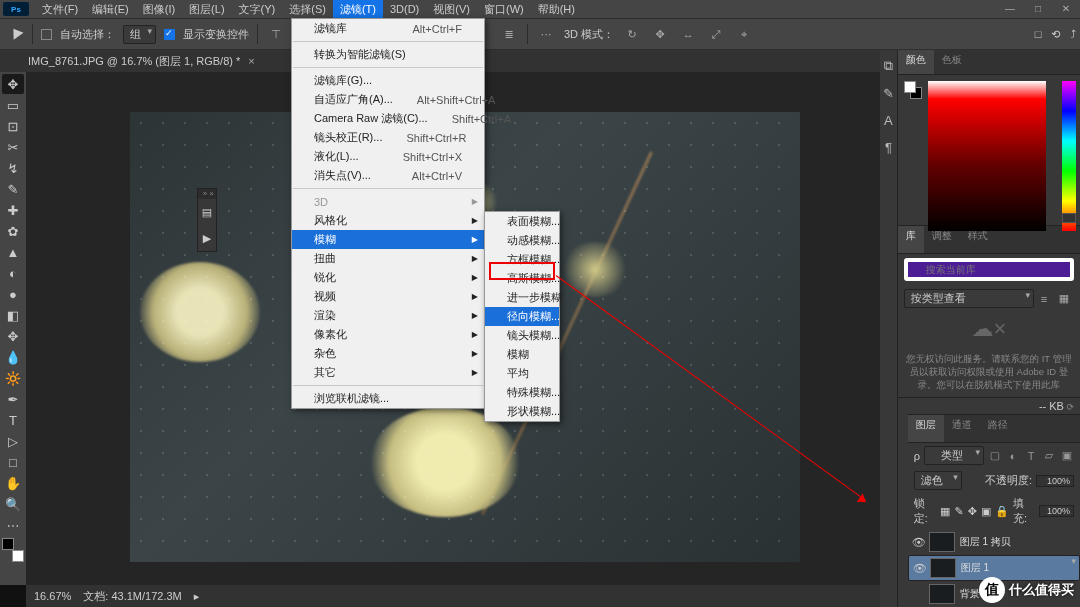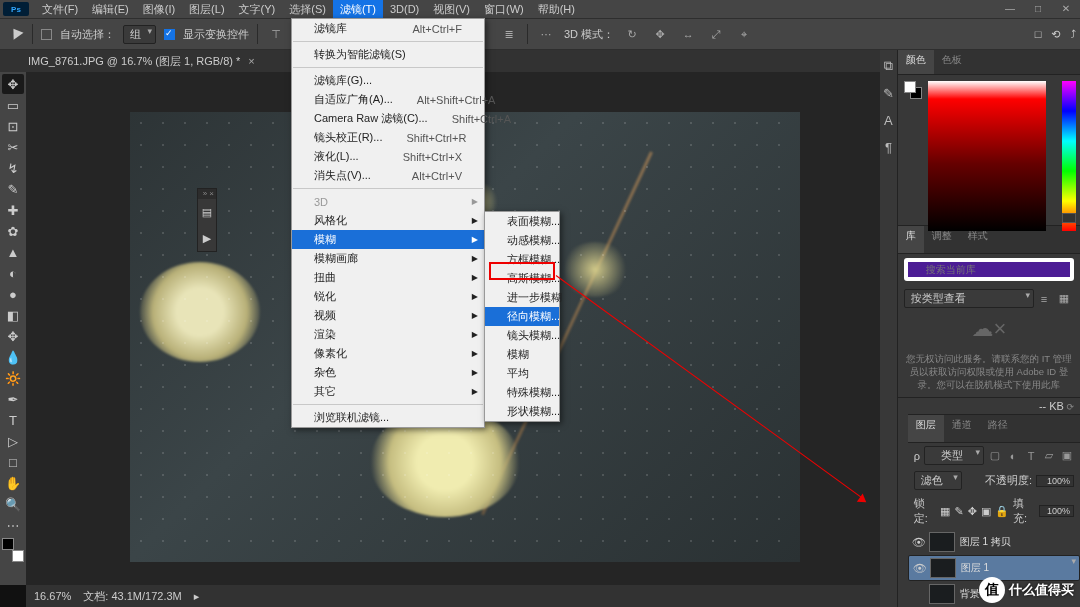--- a/index.html
+++ b/index.html
@@ -230,21 +230,20 @@
       <div class="row">滤镜库(G)...</div>
       <div class="row">自适应广角(A)...<span class="sc">Alt+Shift+Ctrl+A</span></div>
       <div class="row">Camera Raw 滤镜(C)...<span class="sc">Shift+Ctrl+A</span></div>
       <div class="row">镜头校正(R)...<span class="sc">Shift+Ctrl+R</span></div>
       <div class="row">液化(L)...<span class="sc">Shift+Ctrl+X</span></div>
       <div class="row">消失点(V)...<span class="sc">Alt+Ctrl+V</span></div>
       <hr>
       <div class="row sub disabled">3D</div>
       <div class="row sub">风格化</div>
       <div class="row hl sub">模糊</div>
-      <div class="row sub">模糊画廊</div>
       <div class="row sub">扭曲</div>
       <div class="row sub">锐化</div>
       <div class="row sub">视频</div>
       <div class="row sub">渲染</div>
       <div class="row sub">像素化</div>
       <div class="row sub">杂色</div>
       <div class="row sub">其它</div>
       <hr>
       <div class="row">浏览联机滤镜...</div>
     </div>

